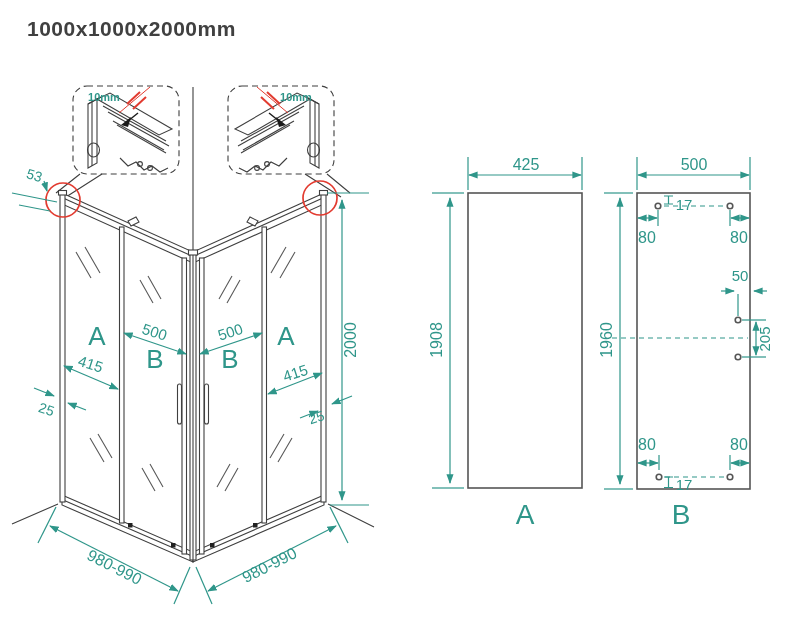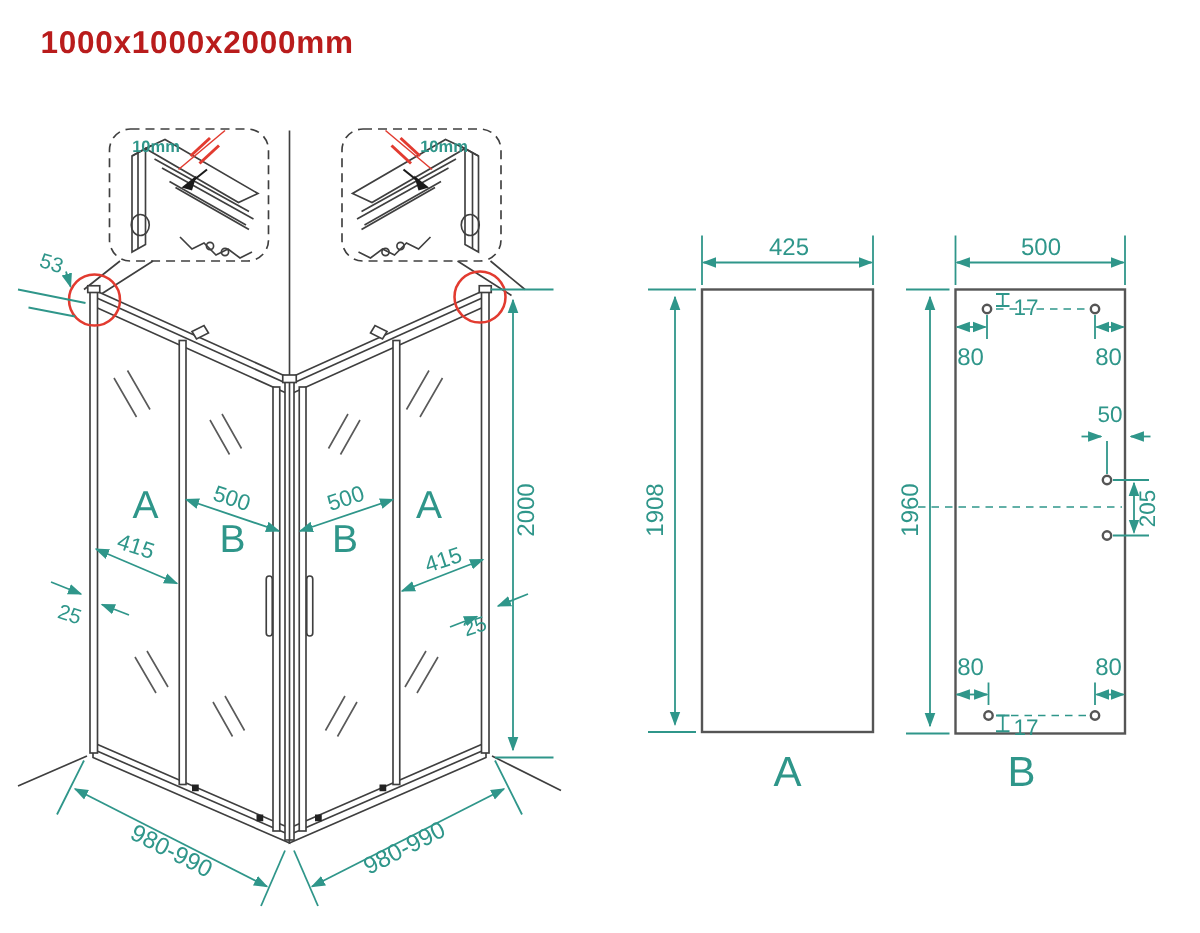--- a/index.html
+++ b/index.html
@@ -2,21 +2,21 @@
 <html><head>
 <meta charset="utf-8">
 <style>
   html,body{margin:0;padding:0;}
   body{
     width:800px;height:622px;position:relative;background:#ffffff;
     font-family:"Liberation Sans", sans-serif;overflow:hidden;
   }
   .title{
     position:absolute;left:27px;top:17px;margin:0;
-    font-size:21px;font-weight:bold;color:#b91c1c;letter-spacing:.5px;
+    font-size:21px;font-weight:bold;color:#404040;letter-spacing:.5px;
   }
   svg{position:absolute;left:0;top:0;}
   svg text{font-family:"Liberation Sans", sans-serif;fill:#2f968a;}
   .blk{stroke:#3f3f3f;stroke-width:1.1;fill:none;}
   .blkf{stroke:#3f3f3f;stroke-width:1.1;fill:#ffffff;}
   .teal{stroke:#2f968a;stroke-width:1.2;fill:none;}
   .tealdash{stroke:#2f968a;stroke-width:1.1;fill:none;stroke-dasharray:5 4;}
   .red{stroke:#e23b30;fill:none;}
   .gray{stroke:#555;stroke-width:1.6;fill:#ffffff;}
   .hatch{stroke:#5a5a5a;stroke-width:1.1;fill:none;}

